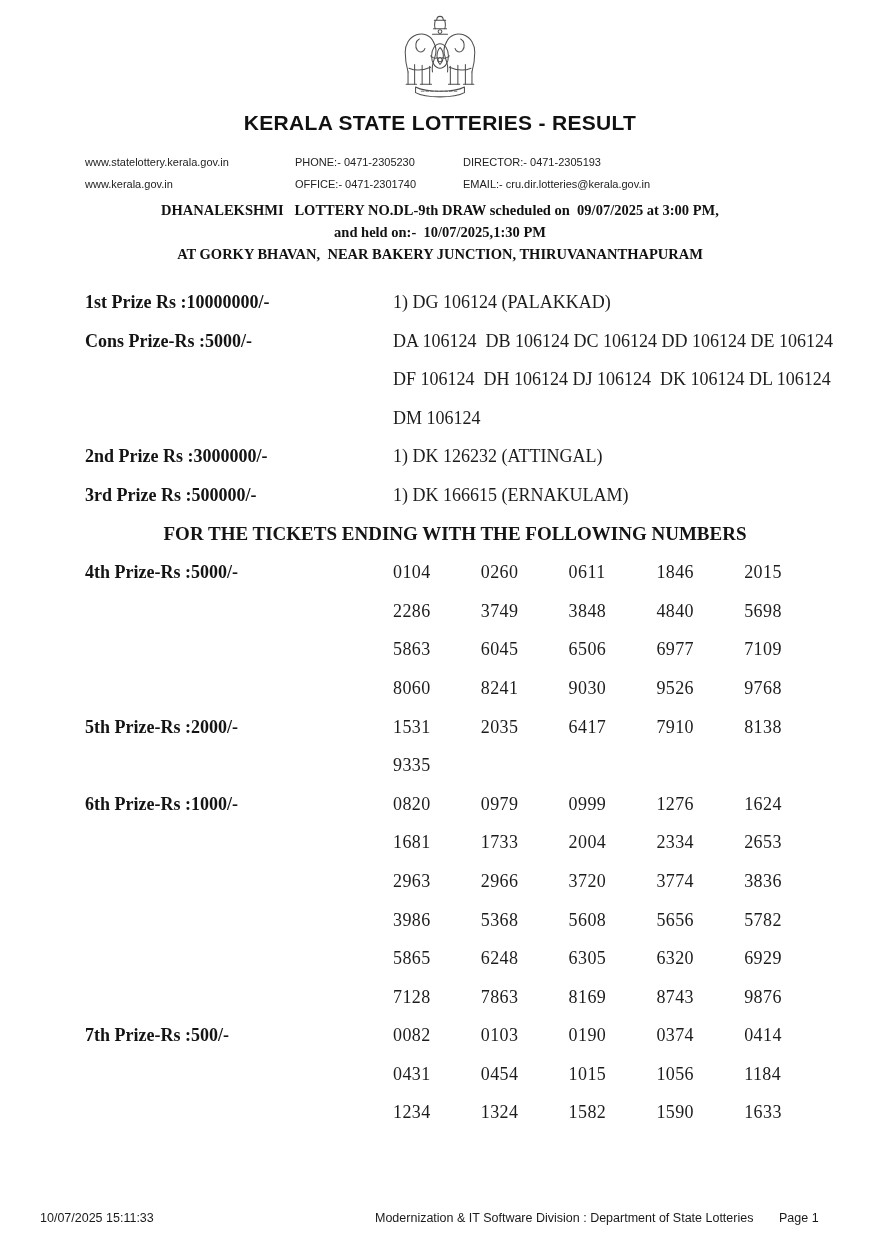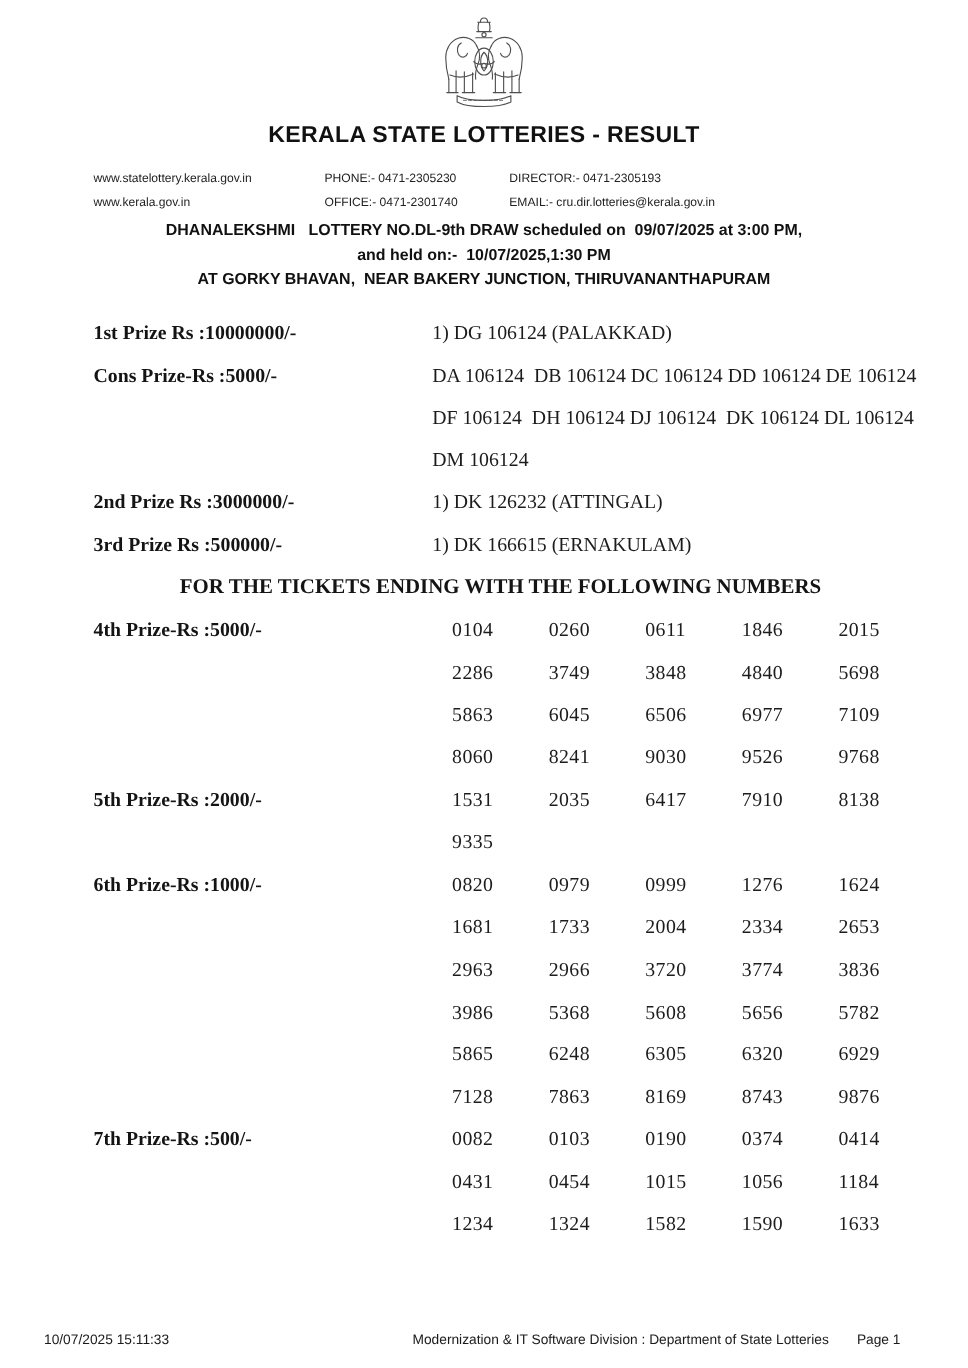--- a/index.html
+++ b/index.html
@@ -30,21 +30,21 @@
     position:absolute; top:151px; left:85px;
     font-family:"Liberation Sans", sans-serif;
     font-size:11px; color:#222;
   }
   .contact-row { display:flex; line-height:22px; }
   .contact-row .c1 { width:210px; }
   .contact-row .c2 { width:168px; }
   .draw-block {
     position:absolute; top:199px; left:0; width:100%;
     text-align:center;
-    font-family:Liberation Sans, sans-serif;
+    font-family:Liberation Serif, serif;
     font-weight:bold; font-size:14.5px; line-height:22px;
     color:#111;
   }
   .draw-line { white-space:pre-wrap; }
 
   
   .main { position:absolute; top:283px; left:0; width:880px; }
   .prow { display:flex; align-items:flex-start; }
   .plabel {
     width:393px; padding-left:85px;
@@ -53,21 +53,21 @@
   }
   .presult { font-size:18px; line-height:38.6px; white-space:pre; }
   .cons-lines { display:block; }
   .cons-lines .cons-line {
     display:block; font-size:18px; line-height:38.6px; white-space:pre;
   }
   .ending-header {
     text-align:center; font-weight:bold; font-size:19px;
     line-height:38.6px; padding-left:30px; color:#141414;
   }
-  .num-grid { display:grid; grid-template-columns:repeat(5, 87.8px);margin-left:18px; }
+  .num-grid { display:grid; grid-template-columns:repeat(5, 87.8px); }
   .num-grid .num-cell { font-size:18px; line-height:38.6px; letter-spacing:0.4px; }
 
   
   .footer {
     position:absolute; top:1210px; left:0; width:100%;
     font-family:"Liberation Sans", sans-serif;
     font-size:12.5px; color:#1a1a1a; line-height:16px;
   }
   .footer .ts { position:absolute; left:40px; }
   .footer .division { position:absolute; left:375px; }

